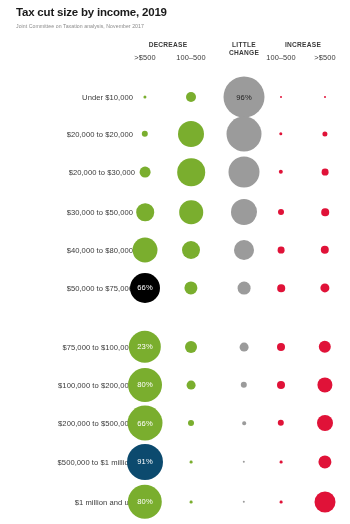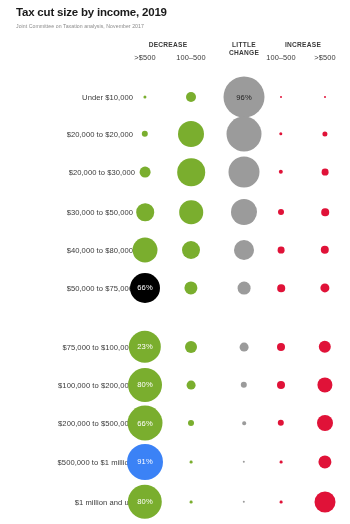--- a/index.html
+++ b/index.html
@@ -187,21 +187,21 @@
       <div class="bubble" style="width: 6.4px; height: 6.4px; left: 244px; top: 385px; background: rgb(155, 155, 155);"></div>
       <div class="bubble" style="width: 8px; height: 8px; left: 281px; top: 385px; background: rgb(224, 18, 56);"></div>
       <div class="bubble" style="width: 15.2px; height: 15.2px; left: 325px; top: 385px; background: rgb(224, 18, 56);"></div>
       <div class="bubble" style="width: 35px; height: 35px; left: 145px; top: 423px; background: rgb(122, 174, 46);">
         <span class="bubble-label">66%</span>
       </div>
       <div class="bubble" style="width: 6px; height: 6px; left: 191px; top: 423px; background: rgb(122, 174, 46);"></div>
       <div class="bubble" style="width: 3.6px; height: 3.6px; left: 244px; top: 423px; background: rgb(155, 155, 155);"></div>
       <div class="bubble" style="width: 6.4px; height: 6.4px; left: 281px; top: 423px; background: rgb(224, 18, 56);"></div>
       <div class="bubble" style="width: 16px; height: 16px; left: 325px; top: 423px; background: rgb(224, 18, 56);"></div>
-      <div class="bubble" style="width: 36px; height: 36px; left: 145px; top: 462px; background: #3b82f6;">
+      <div class="bubble" style="width: 36px; height: 36px; left: 145px; top: 462px; background: #0c4a6e;">
         <span class="bubble-label">91%</span>
       </div>
       <div class="bubble" style="width: 2.8px; height: 2.8px; left: 191px; top: 462px; background: rgb(122, 174, 46);"></div>
       <div class="bubble" style="width: 2.4px; height: 2.4px; left: 244px; top: 462px; background: rgb(155, 155, 155);"></div>
       <div class="bubble" style="width: 2.8px; height: 2.8px; left: 281px; top: 462px; background: rgb(224, 18, 56);"></div>
       <div class="bubble" style="width: 13.2px; height: 13.2px; left: 325px; top: 462px; background: rgb(224, 18, 56);"></div>
       <div class="bubble" style="width: 34.4px; height: 34.4px; left: 145px; top: 502px; background: rgb(122, 174, 46);">
         <span class="bubble-label">80%</span>
       </div>
       <div class="bubble" style="width: 2.8px; height: 2.8px; left: 191px; top: 502px; background: rgb(122, 174, 46);"></div>

